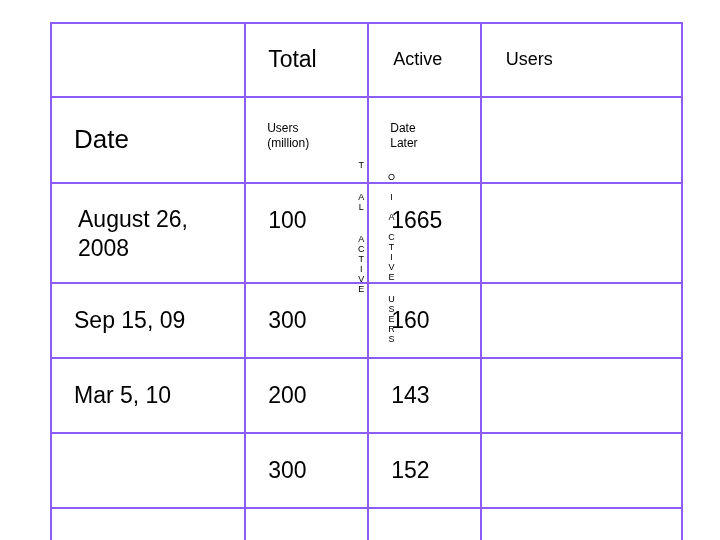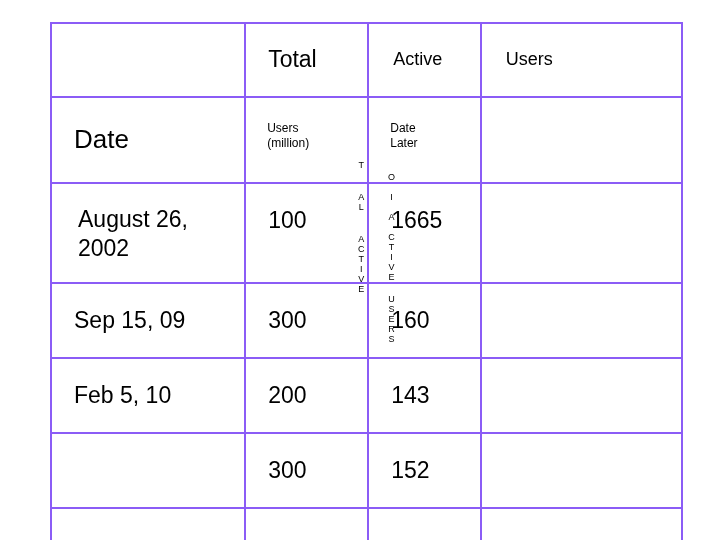--- a/index.html
+++ b/index.html
@@ -138,21 +138,21 @@
         </td>
         <td>
           <div class="small-hdr"></div>
         </td>
       </tr>
 
       <tr class="rtall">
         <td>
           <div class="cell-txt two-line indent">
             <div>August 26,</div>
-            <div>2002</div>
+            <div>2008</div>
           </div>
         </td>
         <td>
           <div class="cell-txt">100</div>
         </td>
         <td>
           <div class="cell-txt">1665</div>
         </td>
         <td>
           <div class="cell-txt"></div>
@@ -170,21 +170,21 @@
         <td>
           <div class="cell-txt">160</div>
         </td>
         <td>
           <div class="cell-txt"></div>
         </td>
       </tr>
 
       <tr class="rdata">
         <td>
-          <div class="cell-txt">Feb 5, 10</div>
+          <div class="cell-txt">Mar 5, 10</div>
         </td>
         <td>
           <div class="cell-txt">200</div>
         </td>
         <td>
           <div class="cell-txt">143</div>
         </td>
         <td>
           <div class="cell-txt"></div>
         </td>

